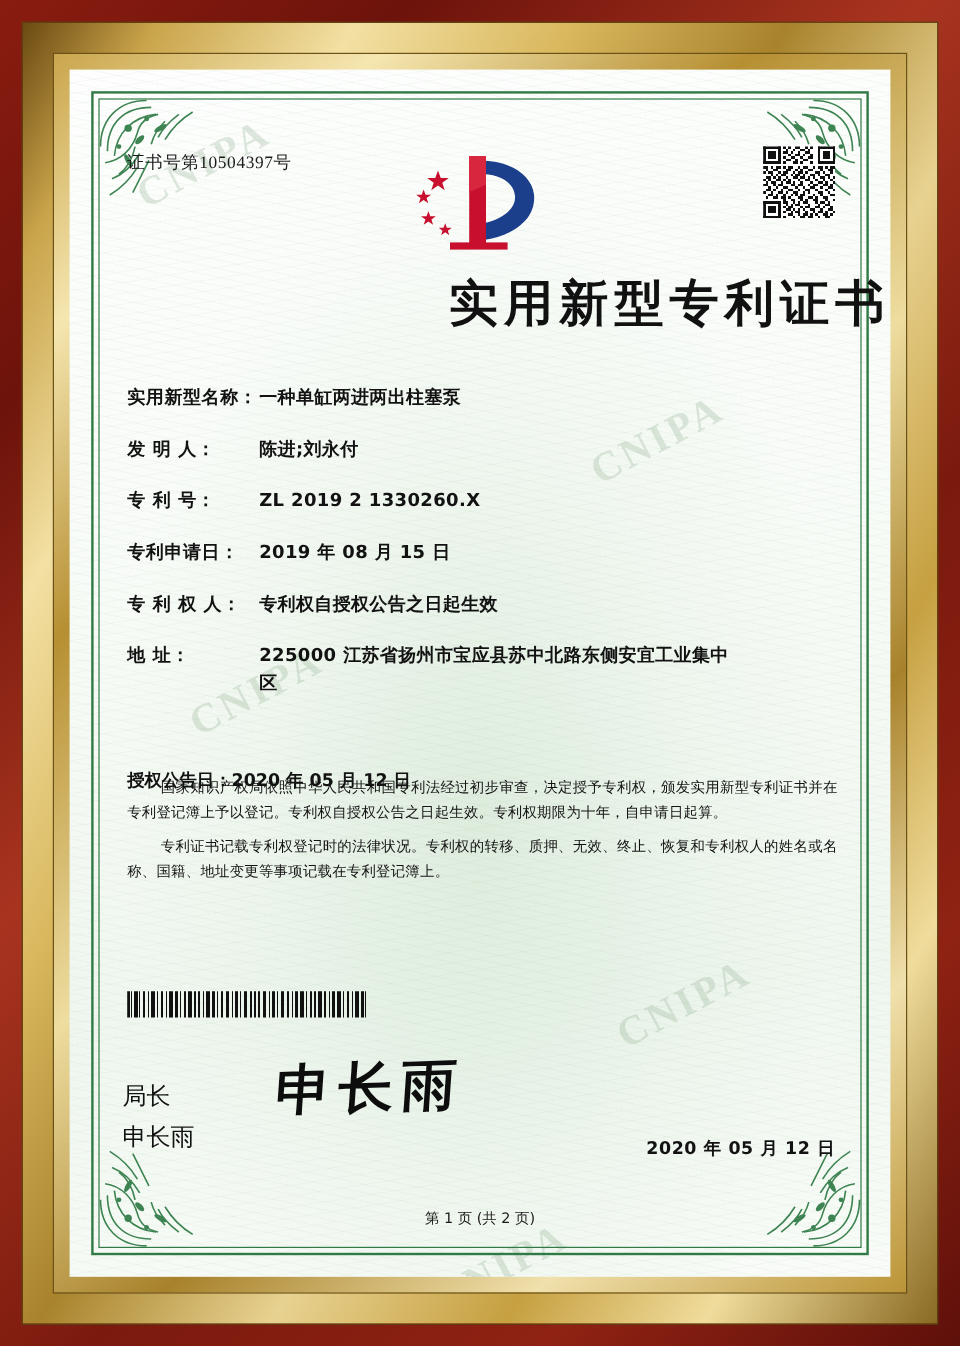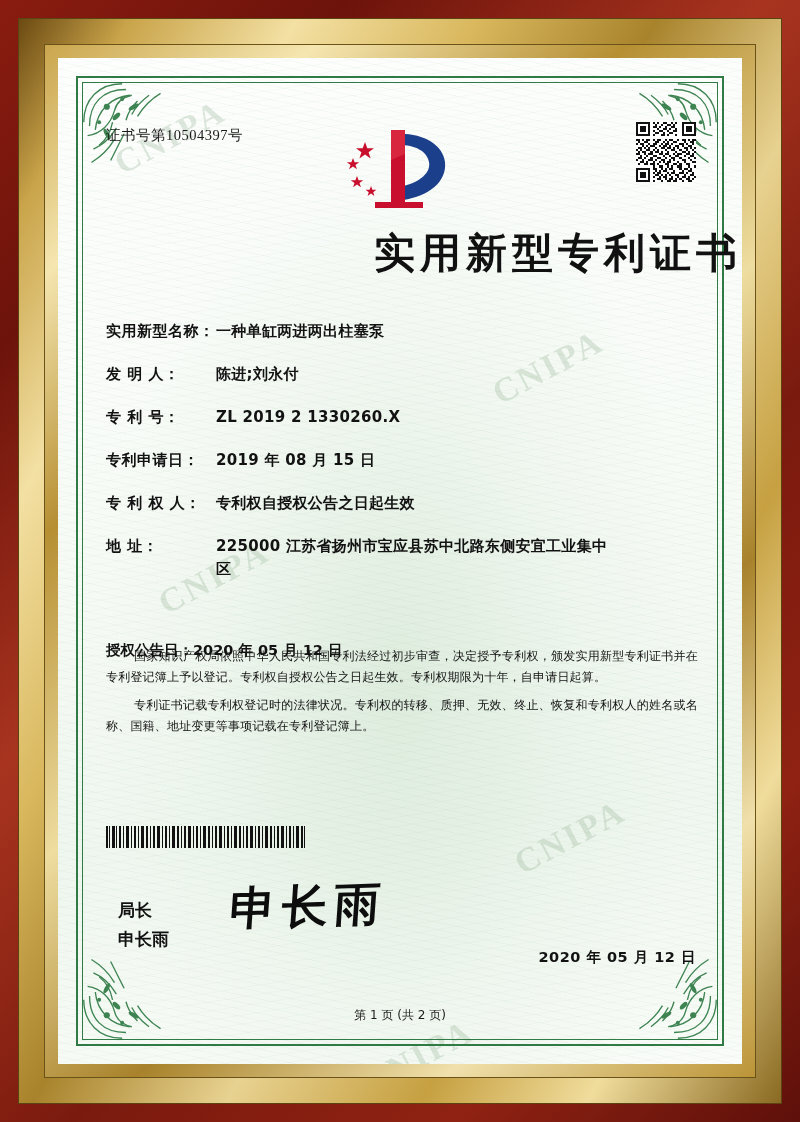--- a/index.html
+++ b/index.html
@@ -205,24 +205,24 @@
 
   
   .barcode {
     position: absolute;
     left: 48px; top: 768px;
     width: 200px; height: 22px;
   }
 
   .signature-block {
     position: absolute;
-    left: 60px; top: 838px;
-    font-size: 17px;
+    left: 44px; top: 838px;
+    font-size: 20px;
     color: #121212;
-    font-weight: 700;
+    font-weight: 400;
     line-height: 1.7;
   }
   .handwriting {
     position: absolute;
     left: 172px; top: 818px;
     font-family: "DejaVu Serif", "Liberation Serif", serif;
     font-size: 46px;
     color: #0d0d0d;
     letter-spacing: 6px;
     transform: skewX(-6deg) rotate(-2deg);

